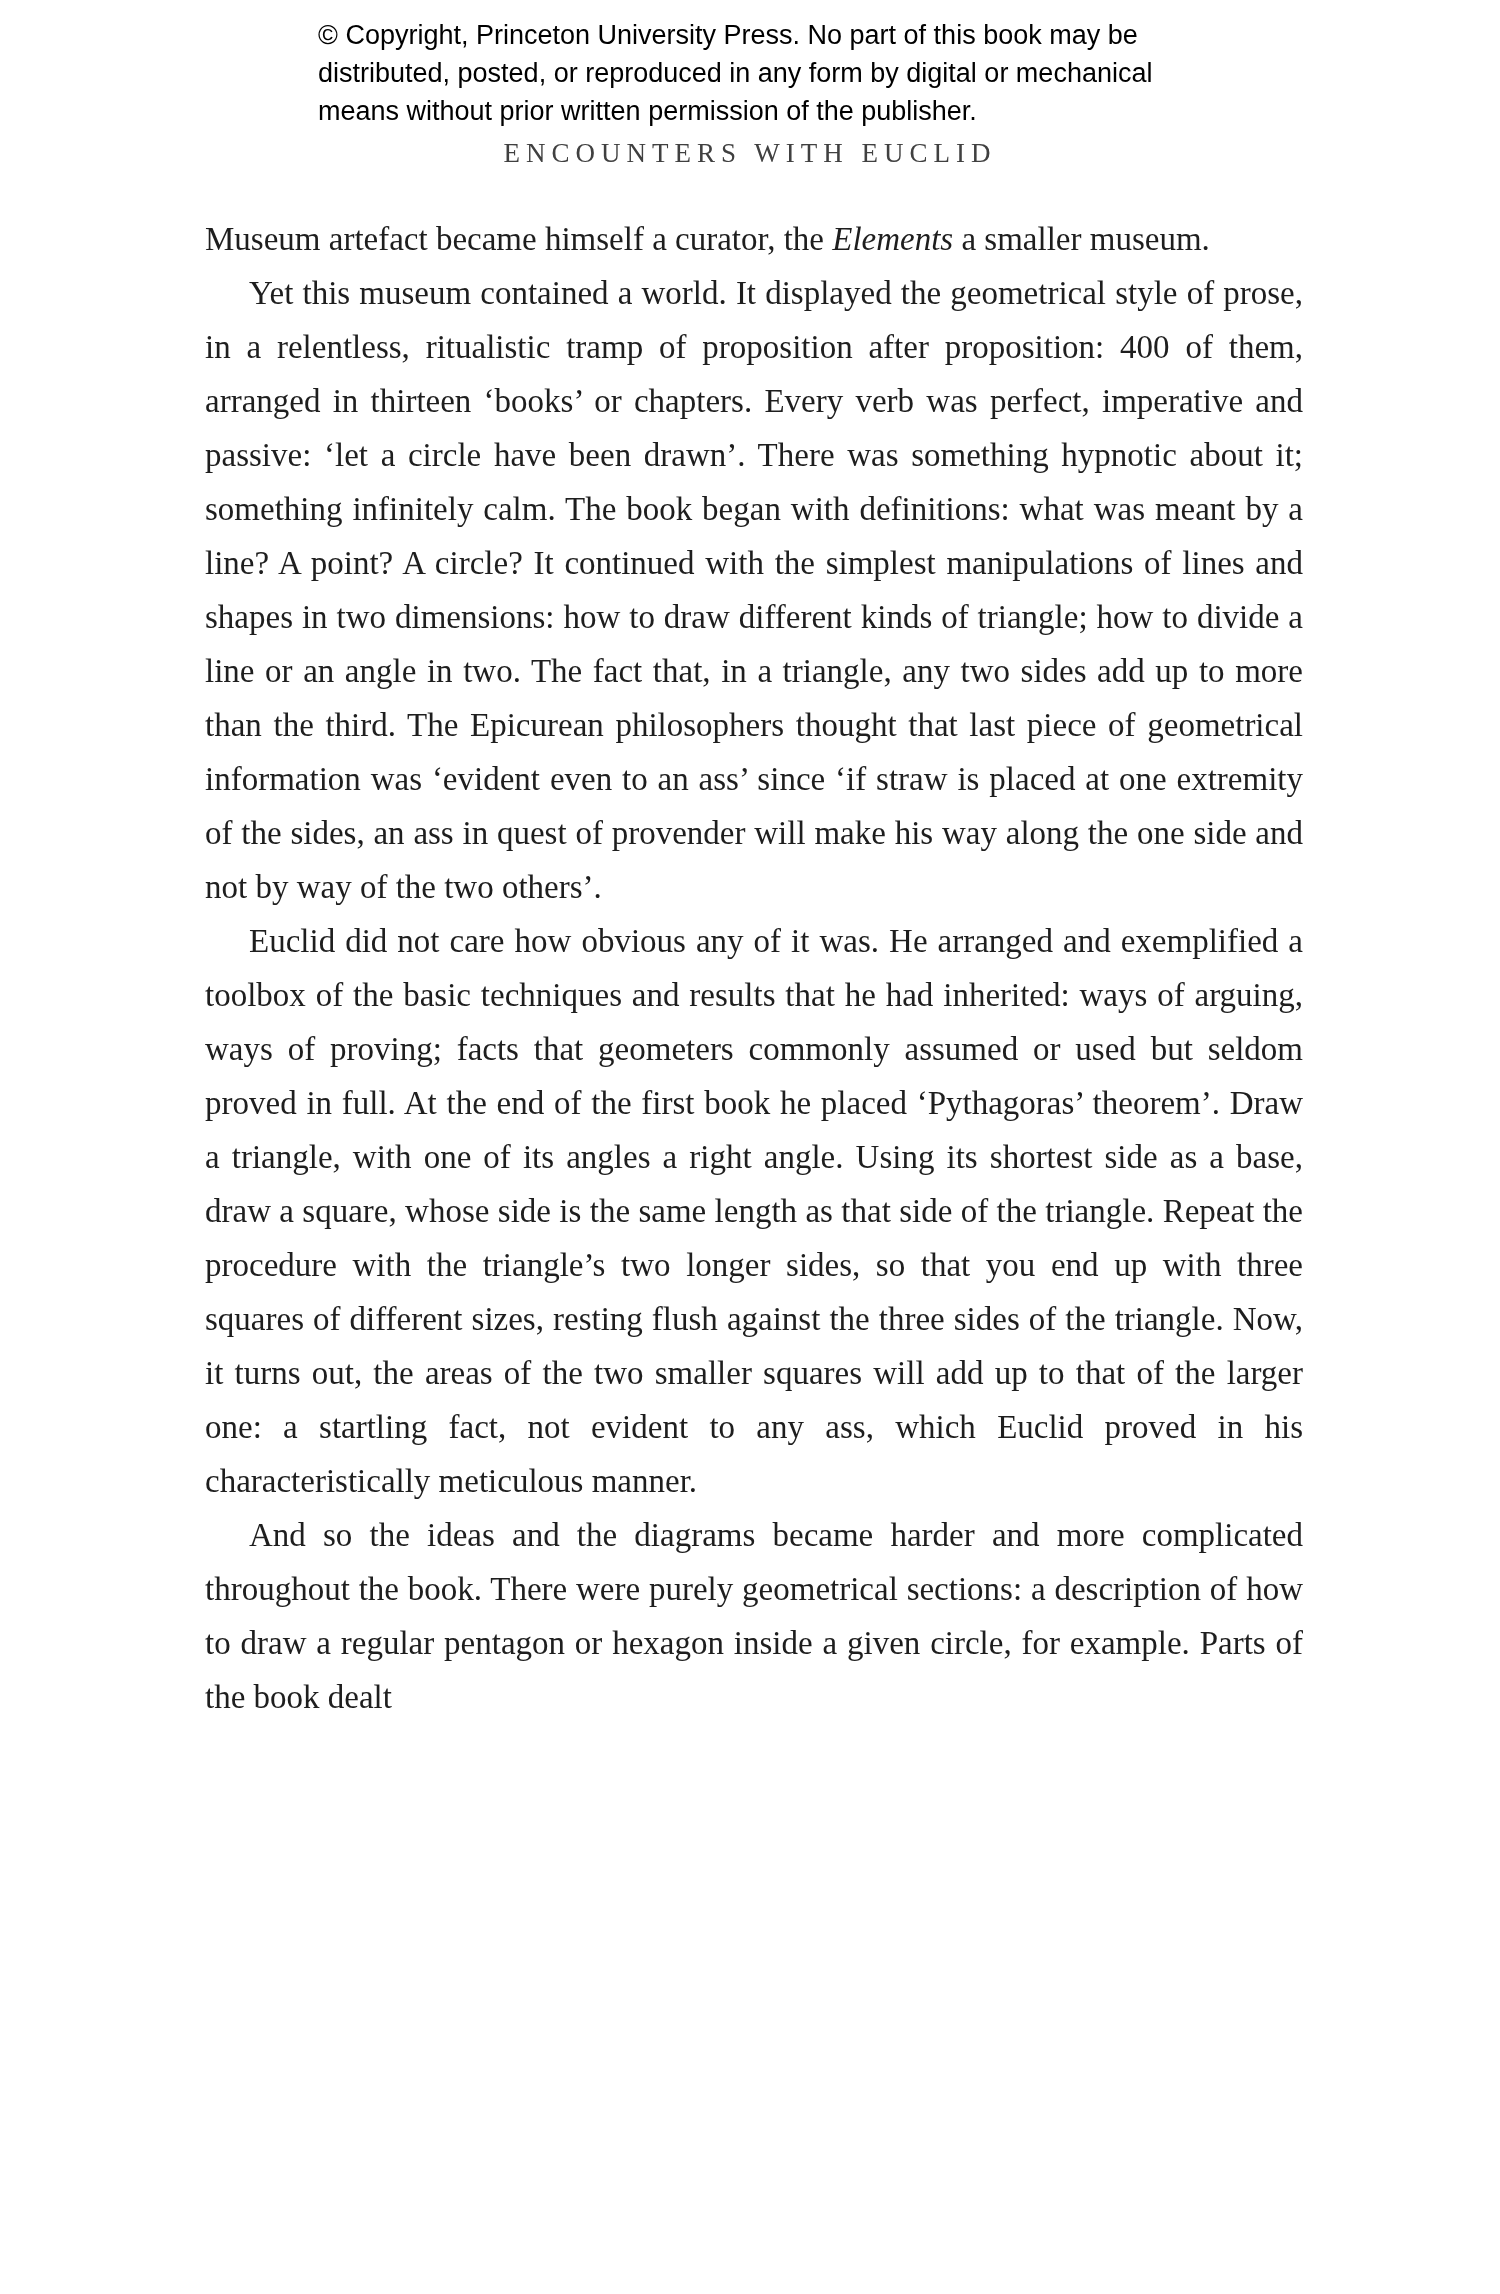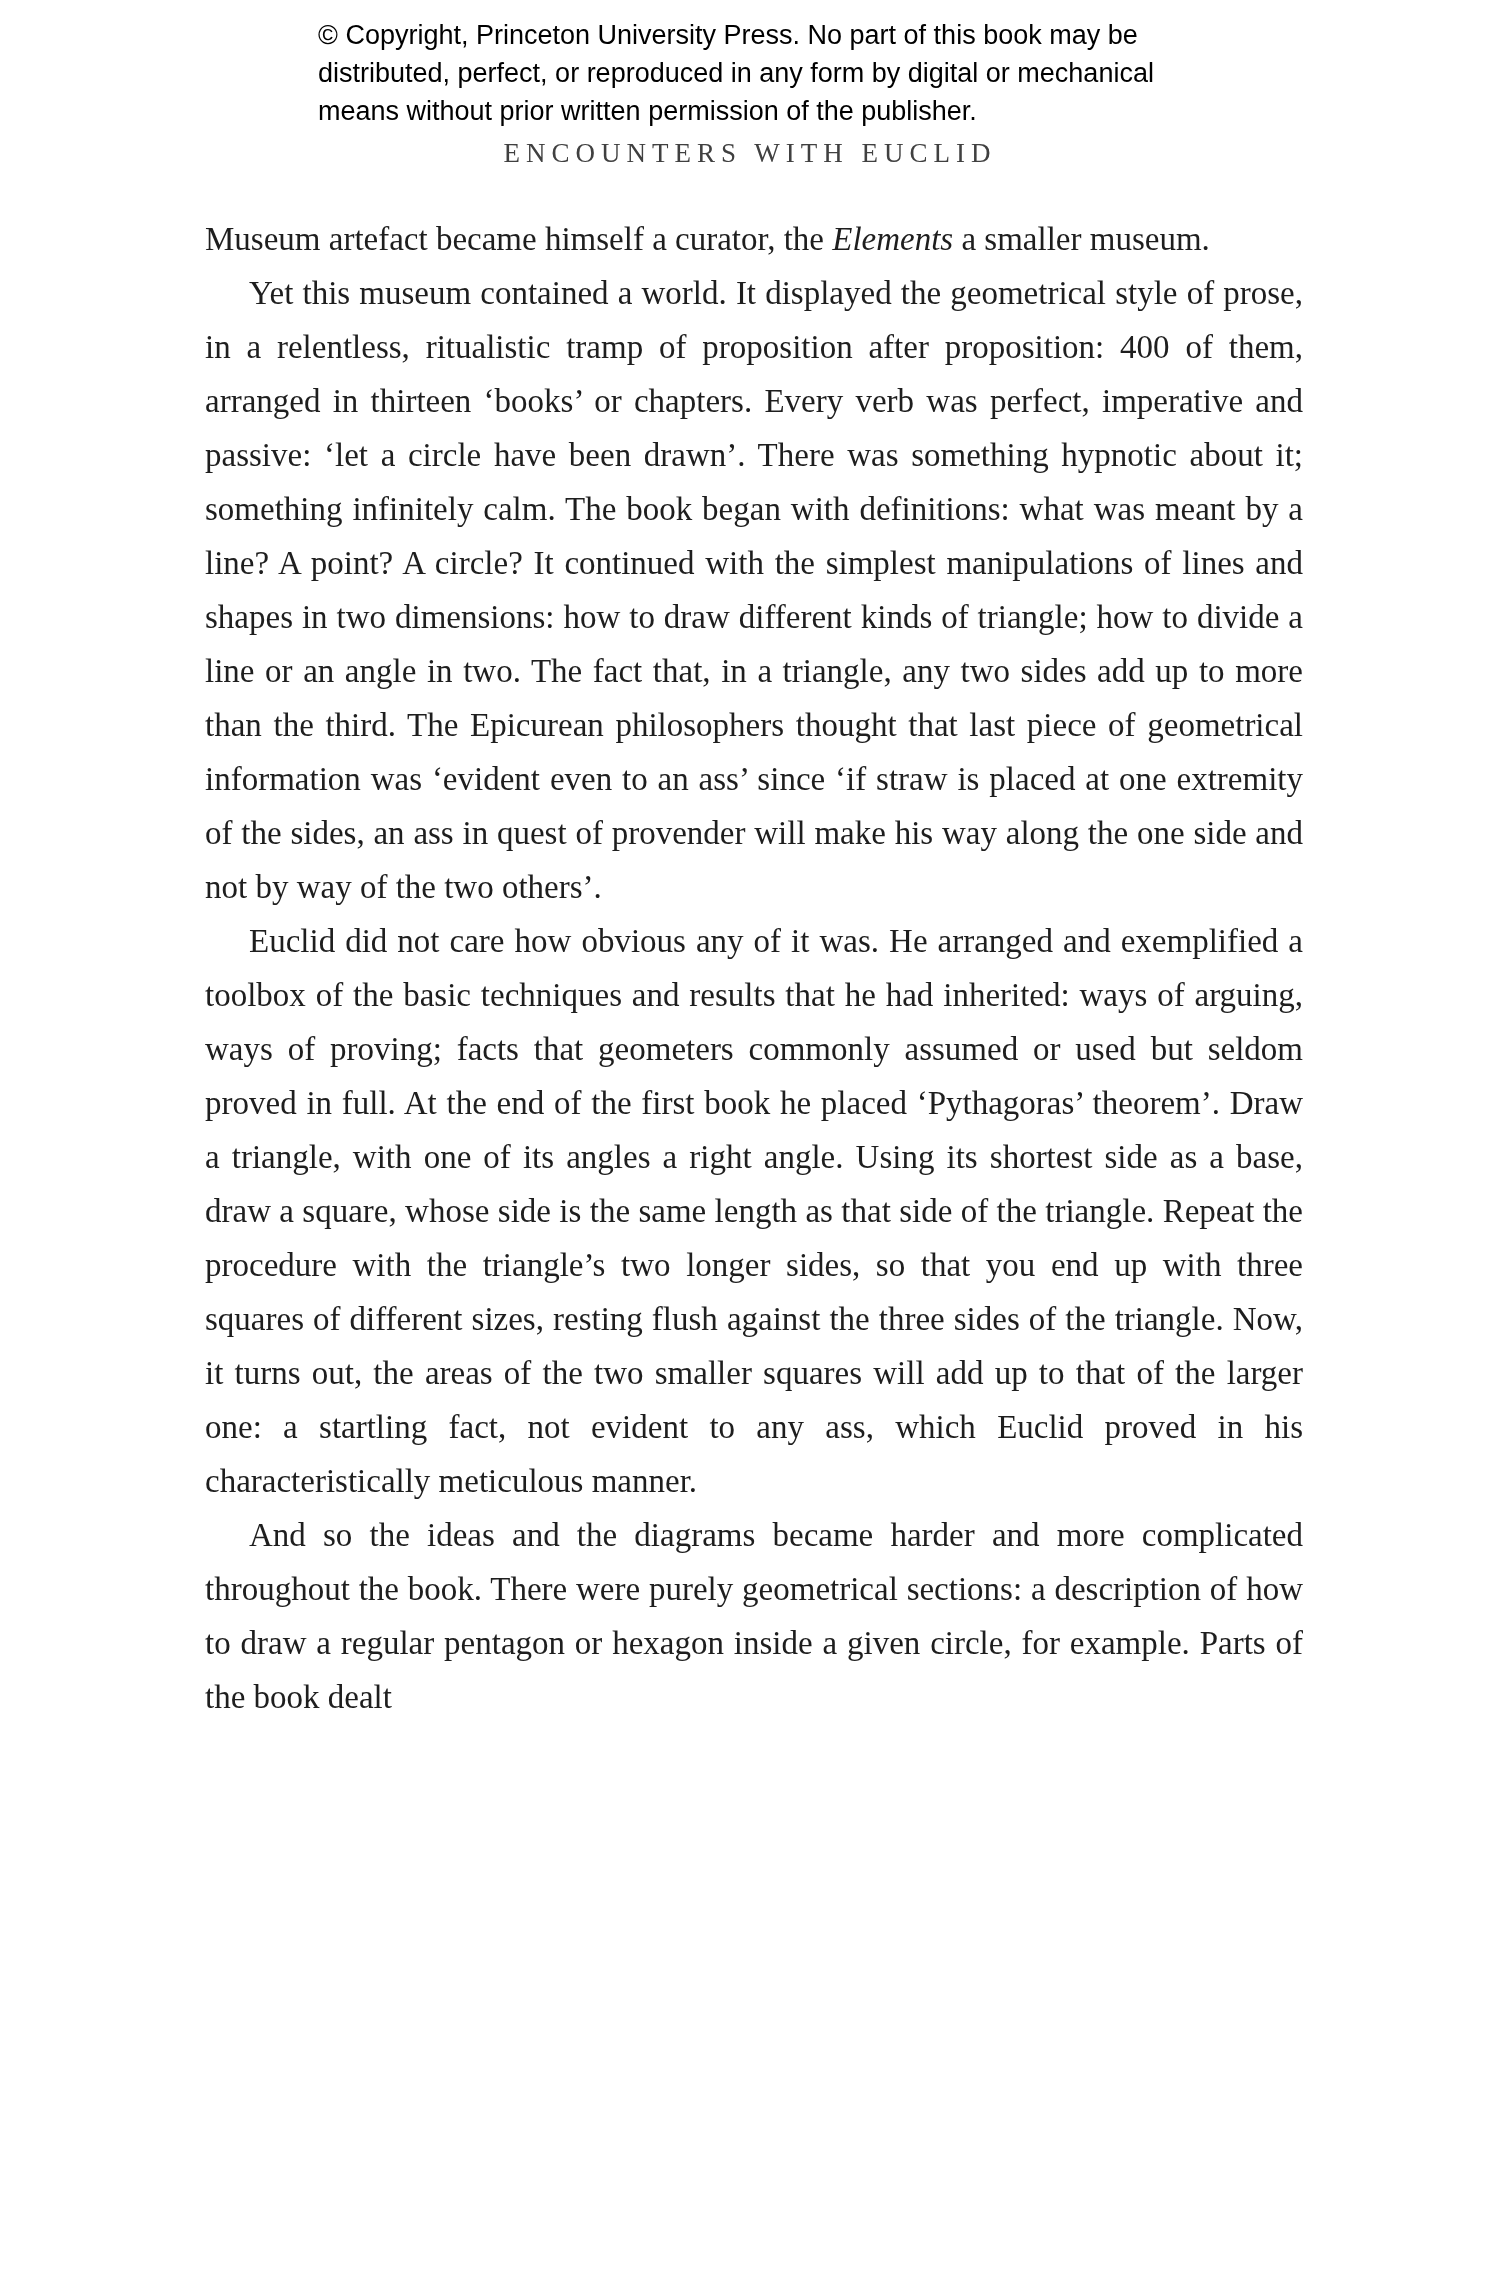--- a/index.html
+++ b/index.html
@@ -80,21 +80,21 @@
     color: #000000;
   }
 </style>
 </head>
 <body>
 
 <div class="page">
 
   <div class="copyright">
     <div>© Copyright, Princeton University Press. No part of this book may be</div>
-    <div>distributed, perfect, or reproduced in any form by digital or mechanical</div>
+    <div>distributed, posted, or reproduced in any form by digital or mechanical</div>
     <div>means without prior written permission of the publisher.</div>
   </div>
 
   <div class="running-head">ENCOUNTERS WITH EUCLID</div>
 
   <div class="body-text">
     <p class="noindent"><span>Museum artefact became himself a curator, the </span><em>Elements</em><span> a smaller museum.</span></p>
     <p class="indent">Yet this museum contained a world. It displayed the geometrical style of prose, in a relentless, ritualistic tramp of proposition after proposition: 400 of them, arranged in thirteen ‘books’ or chapters. Every verb was perfect, imperative and passive: ‘let a circle have been drawn’. There was something hypnotic about it; something infinitely calm. The book began with definitions: what was meant by a line? A point? A circle? It continued with the simplest manipulations of lines and shapes in two dimensions: how to draw different kinds of triangle; how to divide a line or an angle in two. The fact that, in a triangle, any two sides add up to more than the third. The Epicurean philosophers thought that last piece of geometrical information was ‘evident even to an ass’ since ‘if straw is placed at one extremity of the sides, an ass in quest of provender will make his way along the one side and not by way of the two others’.</p>
     <p class="indent">Euclid did not care how obvious any of it was. He arranged and exemplified a toolbox of the basic techniques and results that he had inherited: ways of arguing, ways of proving; facts that geometers commonly assumed or used but seldom proved in full. At the end of the first book he placed ‘Pythagoras’ theorem’. Draw a triangle, with one of its angles a right angle. Using its shortest side as a base, draw a square, whose side is the same length as that side of the triangle. Repeat the procedure with the triangle’s two longer sides, so that you end up with three squares of different sizes, resting flush against the three sides of the triangle. Now, it turns out, the areas of the two smaller squares will add up to that of the larger one: a startling fact, not evident to any ass, which Euclid proved in his characteristically meticulous manner.</p>
     <p class="indent">And so the ideas and the diagrams became harder and more complicated throughout the book. There were purely geometrical sections: a description of how to draw a regular pentagon or hexagon inside a given circle, for example. Parts of the book dealt</p>

